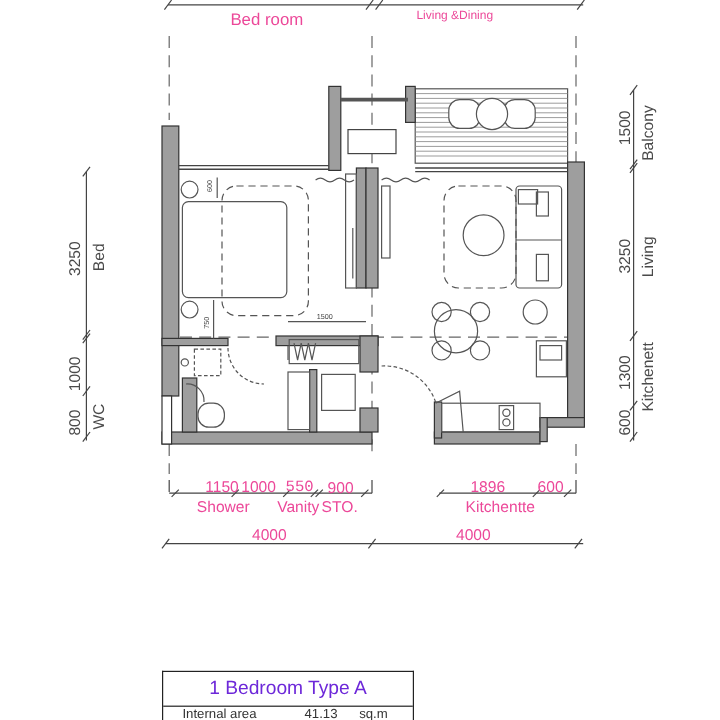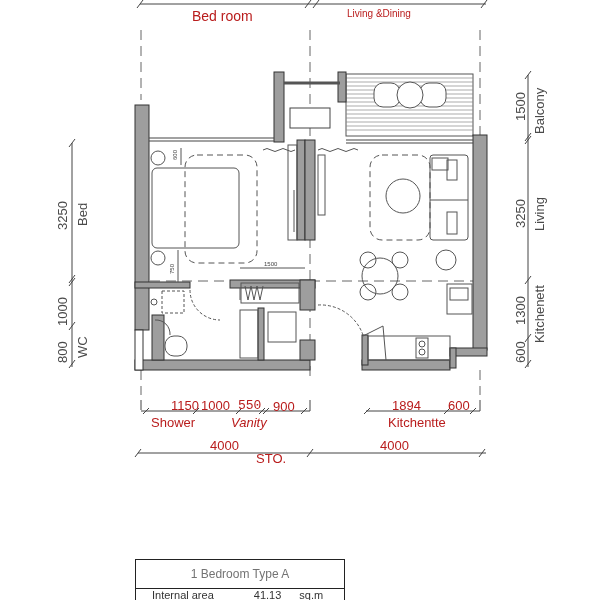--- a/index.html
+++ b/index.html
@@ -1,21 +1,21 @@
 <!DOCTYPE html>
 <html><head>
 <meta charset="utf-8">
 <style>
   html, body { margin:0; padding:0; background:#ffffff; }
   body { width:600px; height:600px; overflow:hidden; position:relative; font-family:"Liberation Sans", sans-serif; color:#555; }
   #plan { position:absolute; left:0; top:0; width:600px; height:600px; }
-  .lbl { position:absolute; font-size:13px; color:#b91c1c; white-space:nowrap; line-height:1; }
+  .lbl { position:absolute; font-size:13px; color:#ec4899; white-space:nowrap; line-height:1; }
   .vlbl { position:absolute; font-size:13px; color:#4a4a4a; white-space:nowrap; line-height:1; transform-origin:0 0; transform:rotate(-90deg); }
   .spec { position:absolute; left:135px; top:559px; width:208px; border:1.5px solid #222; border-bottom:none; background:#fff; }
-  .spec .title { height:28px; line-height:28px; text-align:center; font-size:12px; color:#737373; border-bottom:1.5px solid #222; }
+  .spec .title { height:28px; line-height:28px; text-align:center; font-size:16px; color:#6d28d9; border-bottom:1.5px solid #222; }
   .spec .row { height:14px; display:flex; font-size:11px; color:#333; padding:0 16px; gap:18px; overflow:hidden; }
 </style>
 </head>
 <body>
 
 <svg id="plan" viewBox="0 0 600 600" xmlns="http://www.w3.org/2000/svg">
 
   <g stroke="#444" stroke-width="1" fill="none">
     <line x1="140" y1="4" x2="486" y2="4"></line>
     <line x1="137" y1="8" x2="143" y2="0"></line>
@@ -207,26 +207,26 @@
 <div class="vlbl" style="left:514px; top:228px;">3250</div>
 <div class="vlbl" style="left:533px; top:231px;">Living</div>
 <div class="vlbl" style="left:514px; top:325px;">1300</div>
 <div class="vlbl" style="left:533px; top:343px;">Kitchenett</div>
 <div class="vlbl" style="left:514px; top:363px;">600</div>
 
 <div class="lbl" style="left:171px; top:399px;">1150</div>
 <div class="lbl" style="left:201px; top:399px;">1000</div>
 <div class="lbl" style="left:238px; top:399px;font-family:Liberation Mono, monospace;">550</div>
 <div class="lbl" style="left:273px; top:400px;">900</div>
-<div class="lbl" style="left:392px; top:399px;">1894</div>
+<div class="lbl" style="left:392px; top:399px;">1896</div>
 <div class="lbl" style="left:448px; top:399px;">600</div>
 
-<div class="lbl" style="left:151px; top:416px;">Shower</div>
-<div class="lbl" style="left:231px; top:416px;font-style:italic;">Vanity</div>
-<div class="lbl" style="left:256px; top:416px;margin-top:36px;">STO.</div>
+<div class="lbl" style="left:164px; top:416px;">Shower</div>
+<div class="lbl" style="left:231px; top:416px;">Vanity</div>
+<div class="lbl" style="left:268px; top:416px;">STO.</div>
 <div class="lbl" style="left:388px; top:416px;">Kitchentte</div>
 
 <div class="lbl" style="left:210px; top:439px;">4000</div>
 <div class="lbl" style="left:380px; top:439px;">4000</div>
 
 <div class="spec">
   <div class="title">1 Bedroom Type A</div>
   <div class="row">
     <span>Internal area</span>
     <span style="margin-left:22px;">41.13</span>

